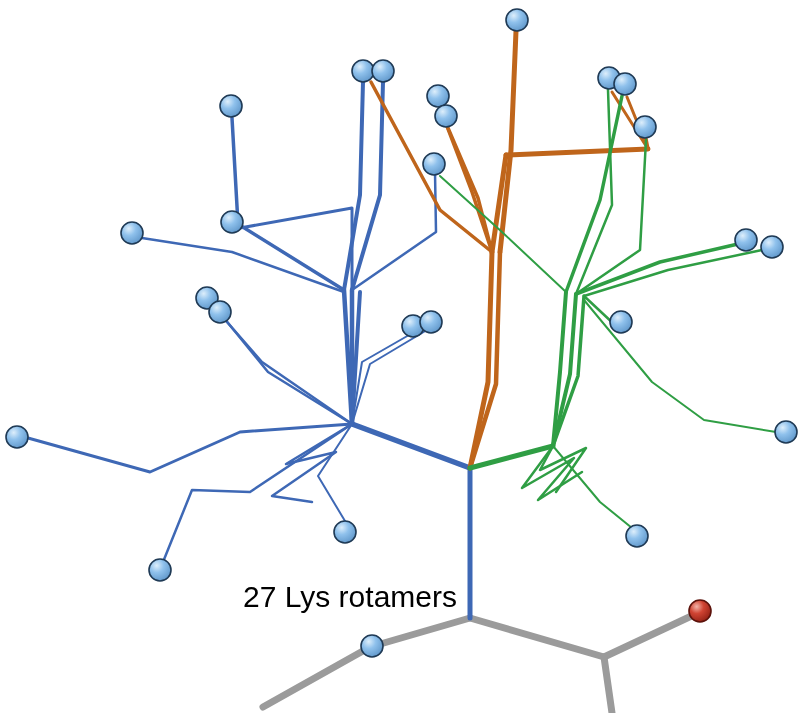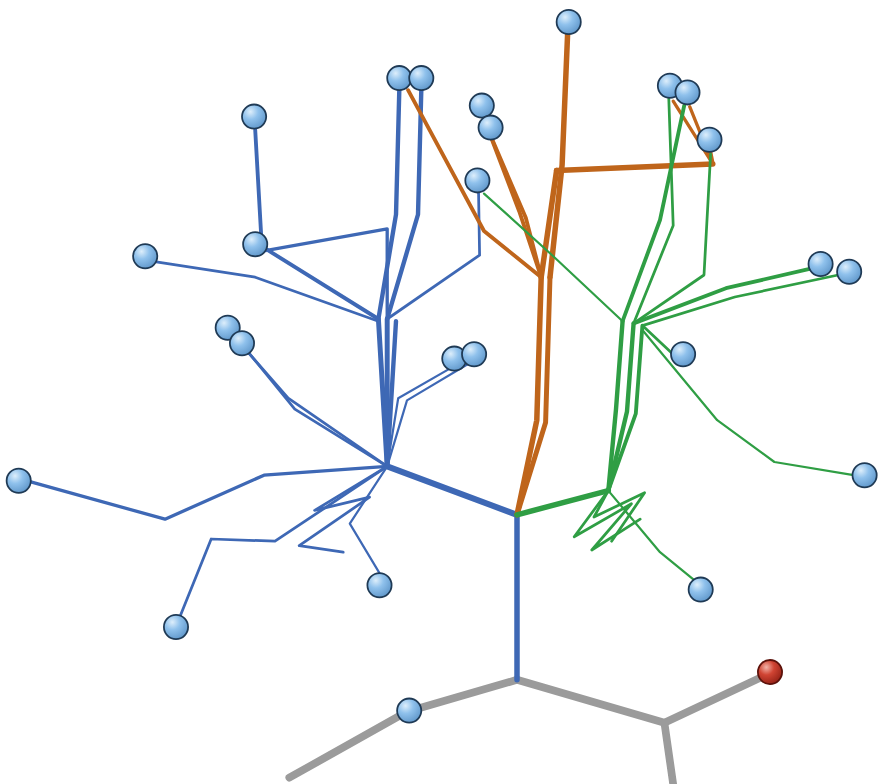--- a/index.html
+++ b/index.html
@@ -118,13 +118,14 @@
       <circle cx="431" cy="322" r="11" fill="url(#gradN)" stroke="#1f3a55" stroke-width="1.6"></circle>
       <circle cx="621" cy="322" r="11" fill="url(#gradN)" stroke="#1f3a55" stroke-width="1.6"></circle>
       <circle cx="17" cy="437" r="11" fill="url(#gradN)" stroke="#1f3a55" stroke-width="1.6"></circle>
       <circle cx="786" cy="432" r="11" fill="url(#gradN)" stroke="#1f3a55" stroke-width="1.6"></circle>
       <circle cx="345" cy="532" r="11" fill="url(#gradN)" stroke="#1f3a55" stroke-width="1.6"></circle>
       <circle cx="637" cy="536" r="11" fill="url(#gradN)" stroke="#1f3a55" stroke-width="1.6"></circle>
       <circle cx="160" cy="570" r="11" fill="url(#gradN)" stroke="#1f3a55" stroke-width="1.6"></circle>
       <circle cx="372" cy="646" r="11" fill="url(#gradN)" stroke="#1f3a55" stroke-width="1.6"></circle>
       <circle cx="700" cy="611" r="11" fill="url(#gradO)" stroke="#5c120b" stroke-width="1.6"></circle>
     </svg>
+  <div class="rotamer-label">27 Lys rotamers</div>
 </div>
 
 </body></html>

